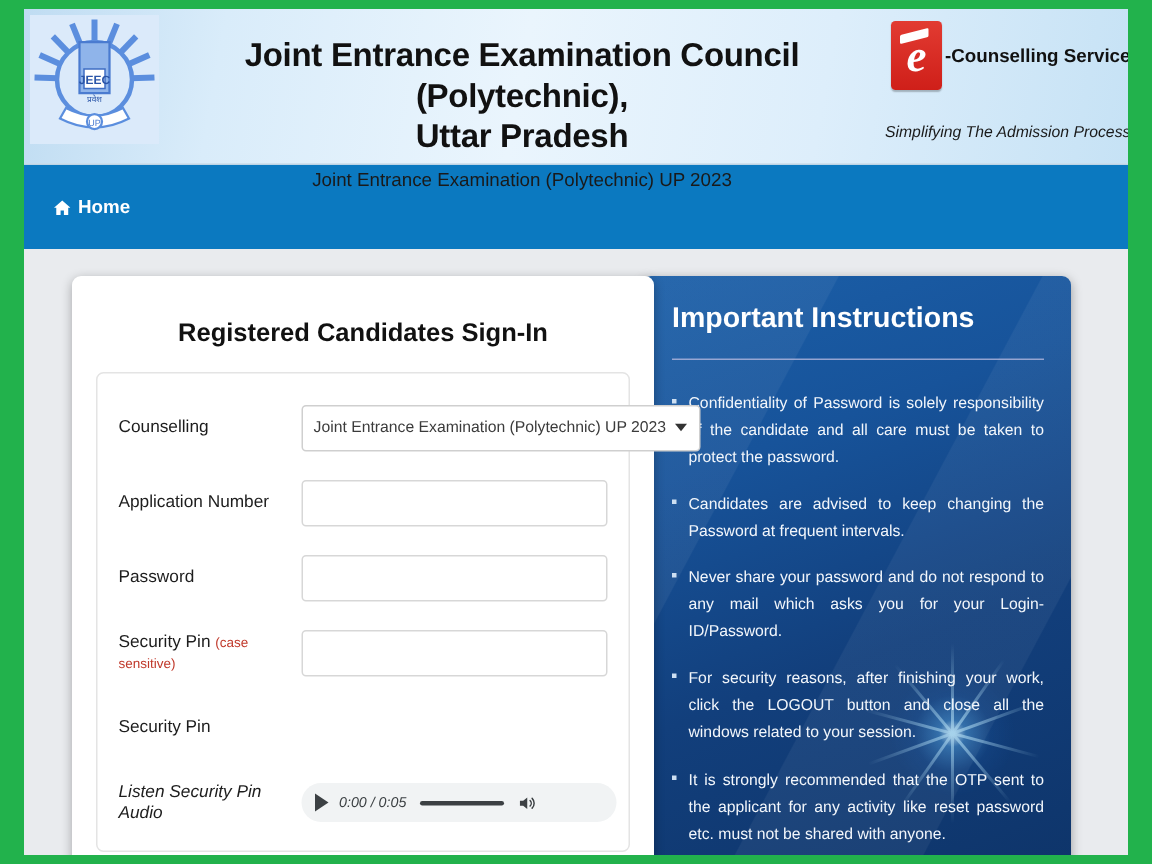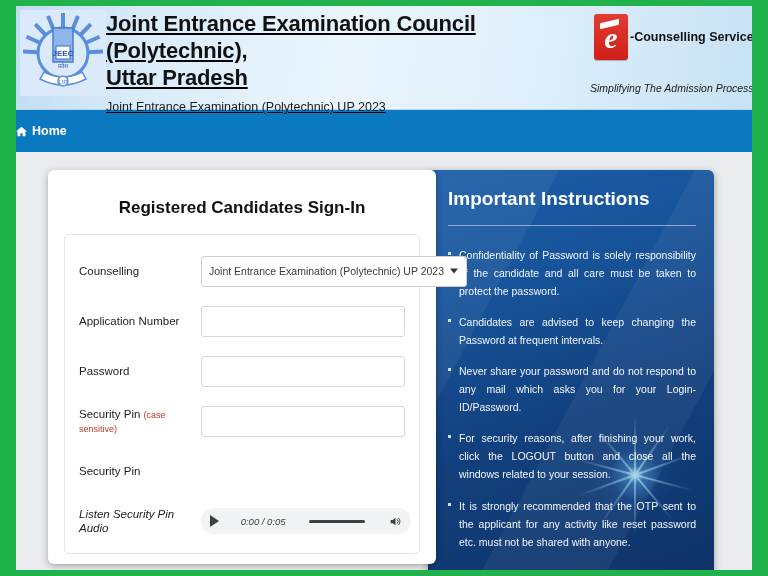--- a/index.html
+++ b/index.html
@@ -43,23 +43,22 @@
     height: 86px;
     margin: 4px 0 0 4px;
     flex: 0 0 auto;
     position: relative;
     overflow: hidden;
   }
   .header-logo-left svg { display: block; width: 100%; height: 100%; }
 
   .header-center {
     flex: 1 1 auto;
-    text-align: left;
-    padding-top: 5px;
-    text-decoration: underline;
+    text-align: center;
+    padding-top: 18px;
   }
   .header-title {
     font-family: "Liberation Sans", sans-serif;
     font-size: 22px;
     font-weight: bold;
     color: #111;
     line-height: 1.22;
     letter-spacing: -0.2px;
   }
   .header-subtitle {
@@ -118,25 +117,25 @@
   .brand-tagline {
     font-size: 10.5px;
     color: #1a1a1a;
     margin-top: 22px;
     white-space: nowrap;
     font-style: italic;
   }
 
   
   .navbar {
-    height: 42px;
+    height: 56px;
     background: #0b79c0;
     display: flex;
     align-items: center;
-    padding-left: 0;
+    padding-left: 20px;
   }
   .nav-item {
     display: flex;
     align-items: center;
     gap: 5px;
     color: #ffffff;
     font-size: 12.5px;
     font-weight: bold;
     cursor: pointer;
     user-select: none;
@@ -279,21 +278,20 @@
   
   .audio-player {
     width: 210px;
     height: 26px;
     background: #f1f3f4;
     border-radius: 13px;
     display: flex;
     align-items: center;
     padding: 0 9px;
     gap: 7px;
-    justify-content: space-between;
   }
   .ap-play {
     width: 0; height: 0;
     border-top: 6px solid transparent;
     border-bottom: 6px solid transparent;
     border-left: 9px solid #3c4043;
     cursor: pointer;
     flex: 0 0 auto;
   }
   .ap-time {

